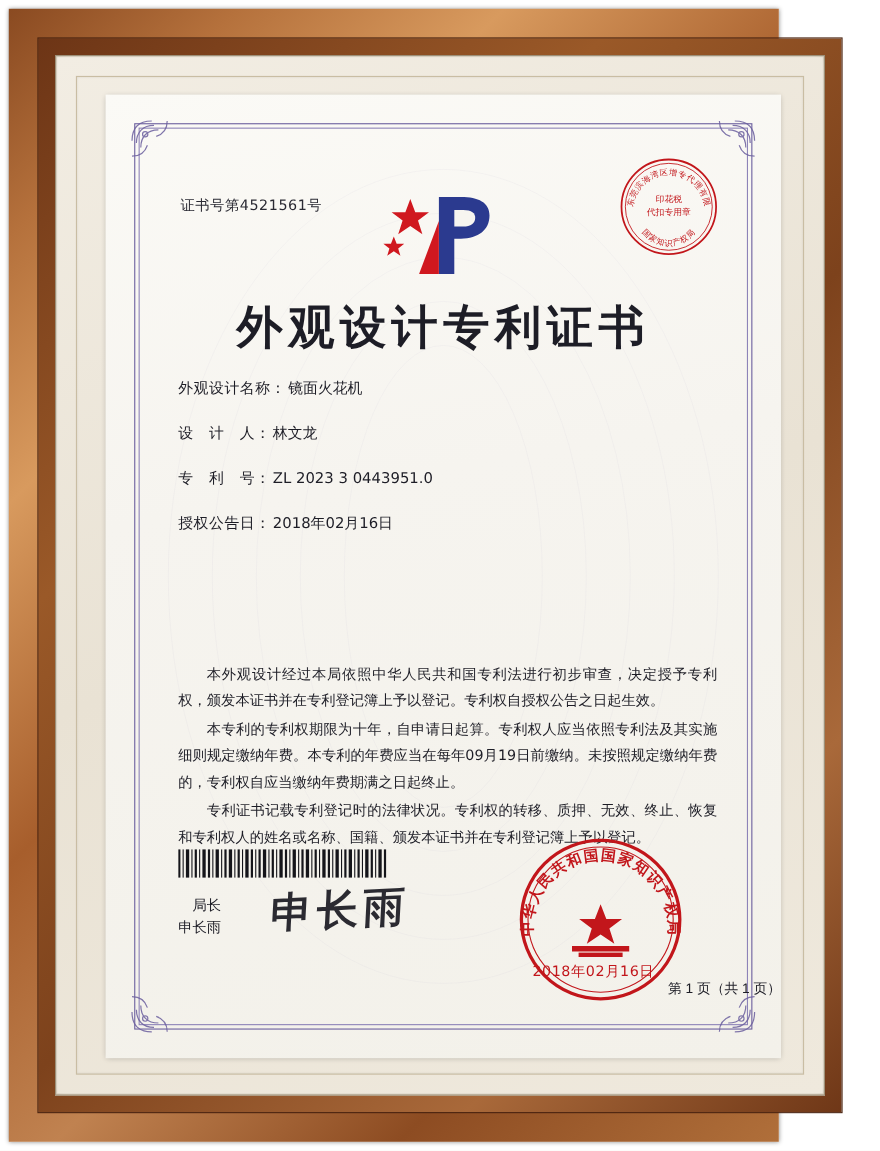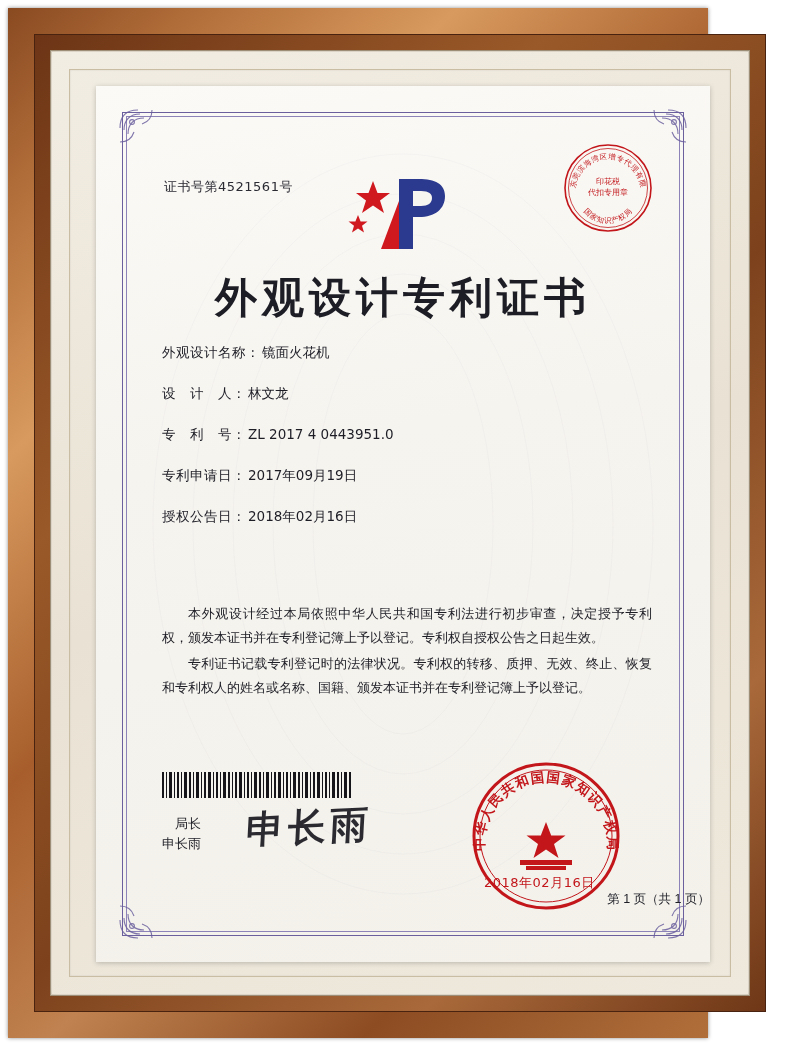--- a/index.html
+++ b/index.html
@@ -336,32 +336,30 @@
     <div class="title">外观设计专利证书</div>
 
     <div class="fields">
       <div class="field">
         <span class="lbl">外观设计名称：</span><span class="val">镜面火花机</span>
       </div>
       <div class="field">
         <span class="lbl">设　计　人：</span><span class="val">林文龙</span>
       </div>
       <div class="field">
-        <span class="lbl">专　利　号：</span><span class="val">ZL 2017 4 0443951.0</span>
-      </div>
-      <div class="field">
-        <span class="lbl">专利申请日：</span><span class="val">2017年09月19日</span>
+        <span class="lbl">专　利　号：</span><span class="val">ZL 2023 3 0443951.0</span>
       </div>
       <div class="field">
         <span class="lbl">授权公告日：</span><span class="val">2018年02月16日</span>
       </div>
     </div>
 
     <div class="body-text">
       <p>本外观设计经过本局依照中华人民共和国专利法进行初步审查，决定授予专利权，颁发本证书并在专利登记簿上予以登记。专利权自授权公告之日起生效。</p>
+      <p>本专利的专利权期限为十年，自申请日起算。专利权人应当依照专利法及其实施细则规定缴纳年费。本专利的年费应当在每年09月19日前缴纳。未按照规定缴纳年费的，专利权自应当缴纳年费期满之日起终止。</p>
       <p>专利证书记载专利登记时的法律状况。专利权的转移、质押、无效、终止、恢复和专利权人的姓名或名称、国籍、颁发本证书并在专利登记簿上予以登记。</p>
     </div>
 
     <div class="barcode">
       <svg viewBox="0 0 190 26" preserveAspectRatio="none">
         <g fill="#15151a">
           <rect x="0" y="0" width="2" height="26"></rect>
             <rect x="4" y="0" width="1" height="26"></rect>
           <rect x="7" y="0" width="3" height="26"></rect>
             <rect x="12" y="0" width="1" height="26"></rect>

